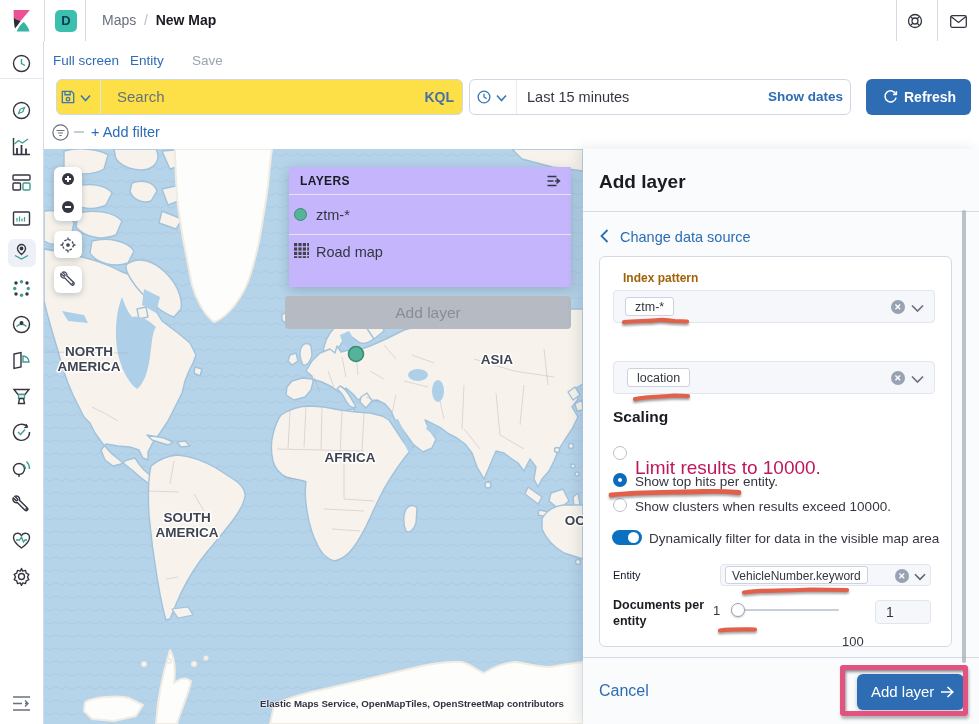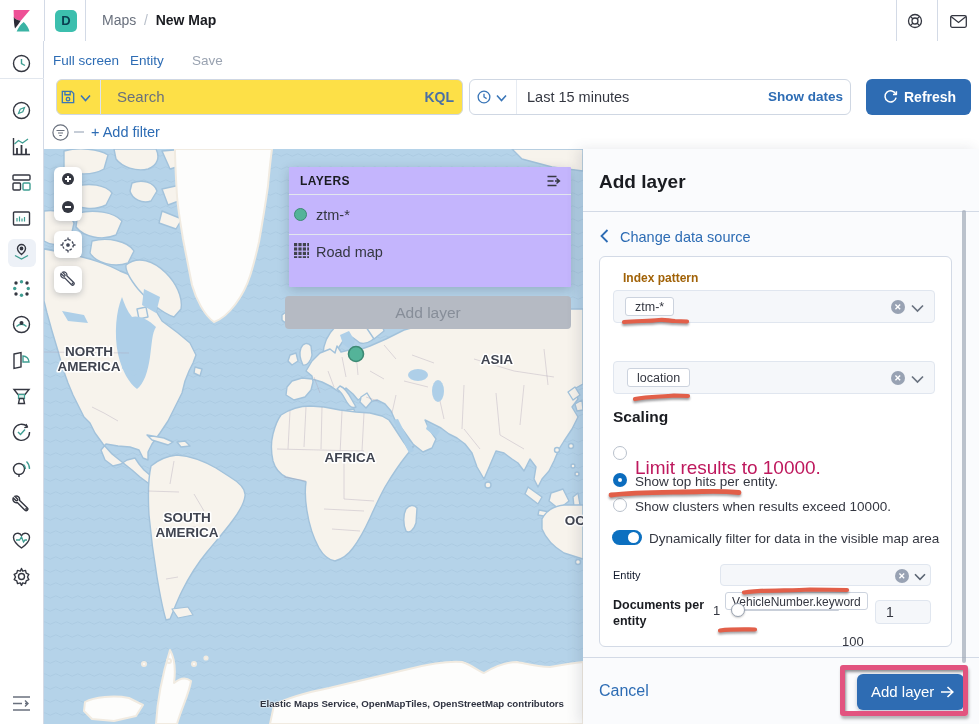--- a/index.html
+++ b/index.html
@@ -428,21 +428,21 @@
   <div class="abs" style="left:52px;top:325px;font-size:13.5px;color:#343741;">Show top hits per entity.</div>
   <div class="abs" style="left:30px;top:349px;width:14px;height:14px;background:#fff;border:1.5px solid #b9c1cc;border-radius:50%;"></div>
   <div class="abs" style="left:52px;top:350px;font-size:13.5px;color:#343741;">Show clusters when results exceed 10000.</div>
 
   <div class="abs" style="left:29px;top:381px;width:30px;height:15px;background:#0c70c0;border-radius:8px;"></div>
   <div class="abs" style="left:45px;top:383px;width:11px;height:11px;background:#fff;border-radius:50%;"></div>
   <div class="abs" style="left:66px;top:382px;font-size:13.5px;color:#343741;">Dynamically filter for data in the visible map area</div>
 
   <div class="abs" style="left:30px;top:420px;font-size:11px;font-weight:normal;color:#0f172a;">Entity</div>
   <div class="abs" style="left:137px;top:415px;width:211px;height:22px;background:#f5f7fa;border:1px solid #e0e6ef;border-radius:4px;">
-    <div class="abs" style="left:4px;top:1px;height:18px;line-height:18px;background:#fff;border:1px solid #ccd3de;border-radius:3px;padding:0 6px;font-size:12px;color:#343741;margin-top:26px;">VehicleNumber.keyword</div>
+    <div class="abs" style="left:4px;top:1px;height:18px;line-height:18px;background:#fff;border:1px solid #ccd3de;border-radius:3px;padding:0 6px;font-size:12px;color:#343741;">VehicleNumber.keyword</div>
     <div class="abs" style="left:174px;top:4px;width:14px;height:14px;background:#98a2b3;border-radius:50%;"></div>
     <svg class="abs" style="left:177.2px;top:7.2px;" width="7.6" height="7.6" viewBox="0 0 8 8" stroke="#fff" stroke-width="1.4">
         <path d="M1.5,1.5 L6.5,6.5 M6.5,1.5 L1.5,6.5"></path>
       </svg>
     <svg class="abs" style="left:193px;top:8px;" width="12" height="8" viewBox="0 0 12 8" fill="none" stroke="#5a6472" stroke-width="1.6">
         <path d="M1,1.3 L6,6.3 L11,1.3"></path>
       </svg>
   </div>
 
   <div class="abs" style="left:30px;top:448px;width:100px;font-size:12.5px;font-weight:bold;color:#1a1c21;line-height:16px;">Documents per entity</div>

